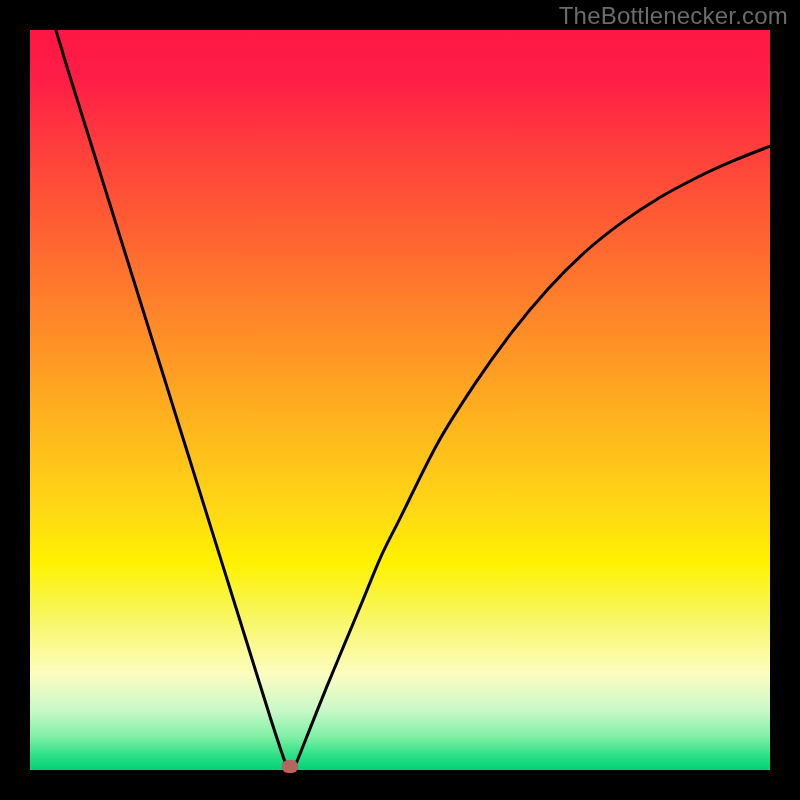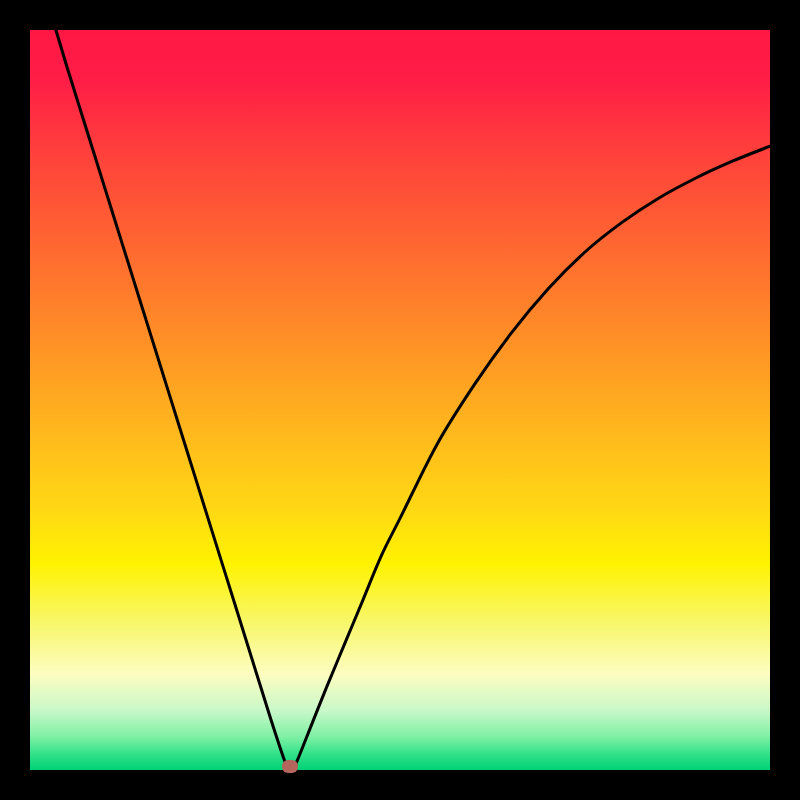--- a/index.html
+++ b/index.html
@@ -41,13 +41,14 @@
             <stop offset="100.00%" stop-color="#00d176"></stop>
           </linearGradient>
       </defs>
       <rect x="0" y="0" width="740" height="740" fill="url(#bg-grad)"></rect>
     </svg>
     <svg class="curve" viewBox="0 0 740 740" preserveAspectRatio="none">
       <path id="curve-path" fill="none" stroke-linecap="round" stroke-linejoin="round" d="M25.90,0.00 C27.75,6.17 32.07,20.97 37.00,37.00 C41.93,53.03 49.33,76.47 55.50,96.20 C61.67,115.93 67.83,135.67 74.00,155.40 C80.17,175.13 86.33,194.87 92.50,214.60 C98.67,234.33 104.83,254.07 111.00,273.80 C117.17,293.53 123.33,313.27 129.50,333.00 C135.67,352.73 141.83,372.47 148.00,392.20 C154.17,411.93 160.33,431.67 166.50,451.40 C172.67,471.13 178.83,490.87 185.00,510.60 C191.17,530.33 197.33,550.07 203.50,569.80 C209.67,589.53 215.83,609.27 222.00,629.00 C228.17,648.73 234.95,670.93 240.50,688.20 C246.05,705.47 252.22,724.58 255.30,732.60 C258.38,740.62 257.77,735.68 259.00,736.30 C260.23,736.92 261.47,736.92 262.70,736.30 C263.93,735.68 263.32,739.38 266.40,732.60 C269.48,725.82 276.27,707.93 281.20,695.60 C286.13,683.27 290.45,672.17 296.00,658.60 C301.55,645.03 308.33,629.00 314.50,614.20 C320.67,599.40 326.83,584.60 333.00,569.80 C339.17,555.00 345.33,538.97 351.50,525.40 C357.67,511.83 360.75,506.90 370.00,488.40 C379.25,469.90 394.67,436.60 407.00,414.40 C419.33,392.20 431.67,373.70 444.00,355.20 C456.33,336.70 468.67,319.43 481.00,303.40 C493.33,287.37 505.67,272.57 518.00,259.00 C530.33,245.43 542.67,233.10 555.00,222.00 C567.33,210.90 579.67,201.40 592.00,192.40 C604.33,183.40 616.67,175.38 629.00,167.98 C641.33,160.58 653.67,154.17 666.00,148.00 C678.33,141.83 690.67,136.28 703.00,130.98 C715.33,125.68 733.83,118.65 740.00,116.18" stroke="#000000" stroke-width="3"></path>
     </svg>
     <div class="marker" id="marker" style="left: 251.74px; top: 730.3px; background: rgb(180, 101, 92);"></div>
   </div>
+  <div class="attribution">TheBottlenecker.com</div>
 </div>
 
 </body></html>

